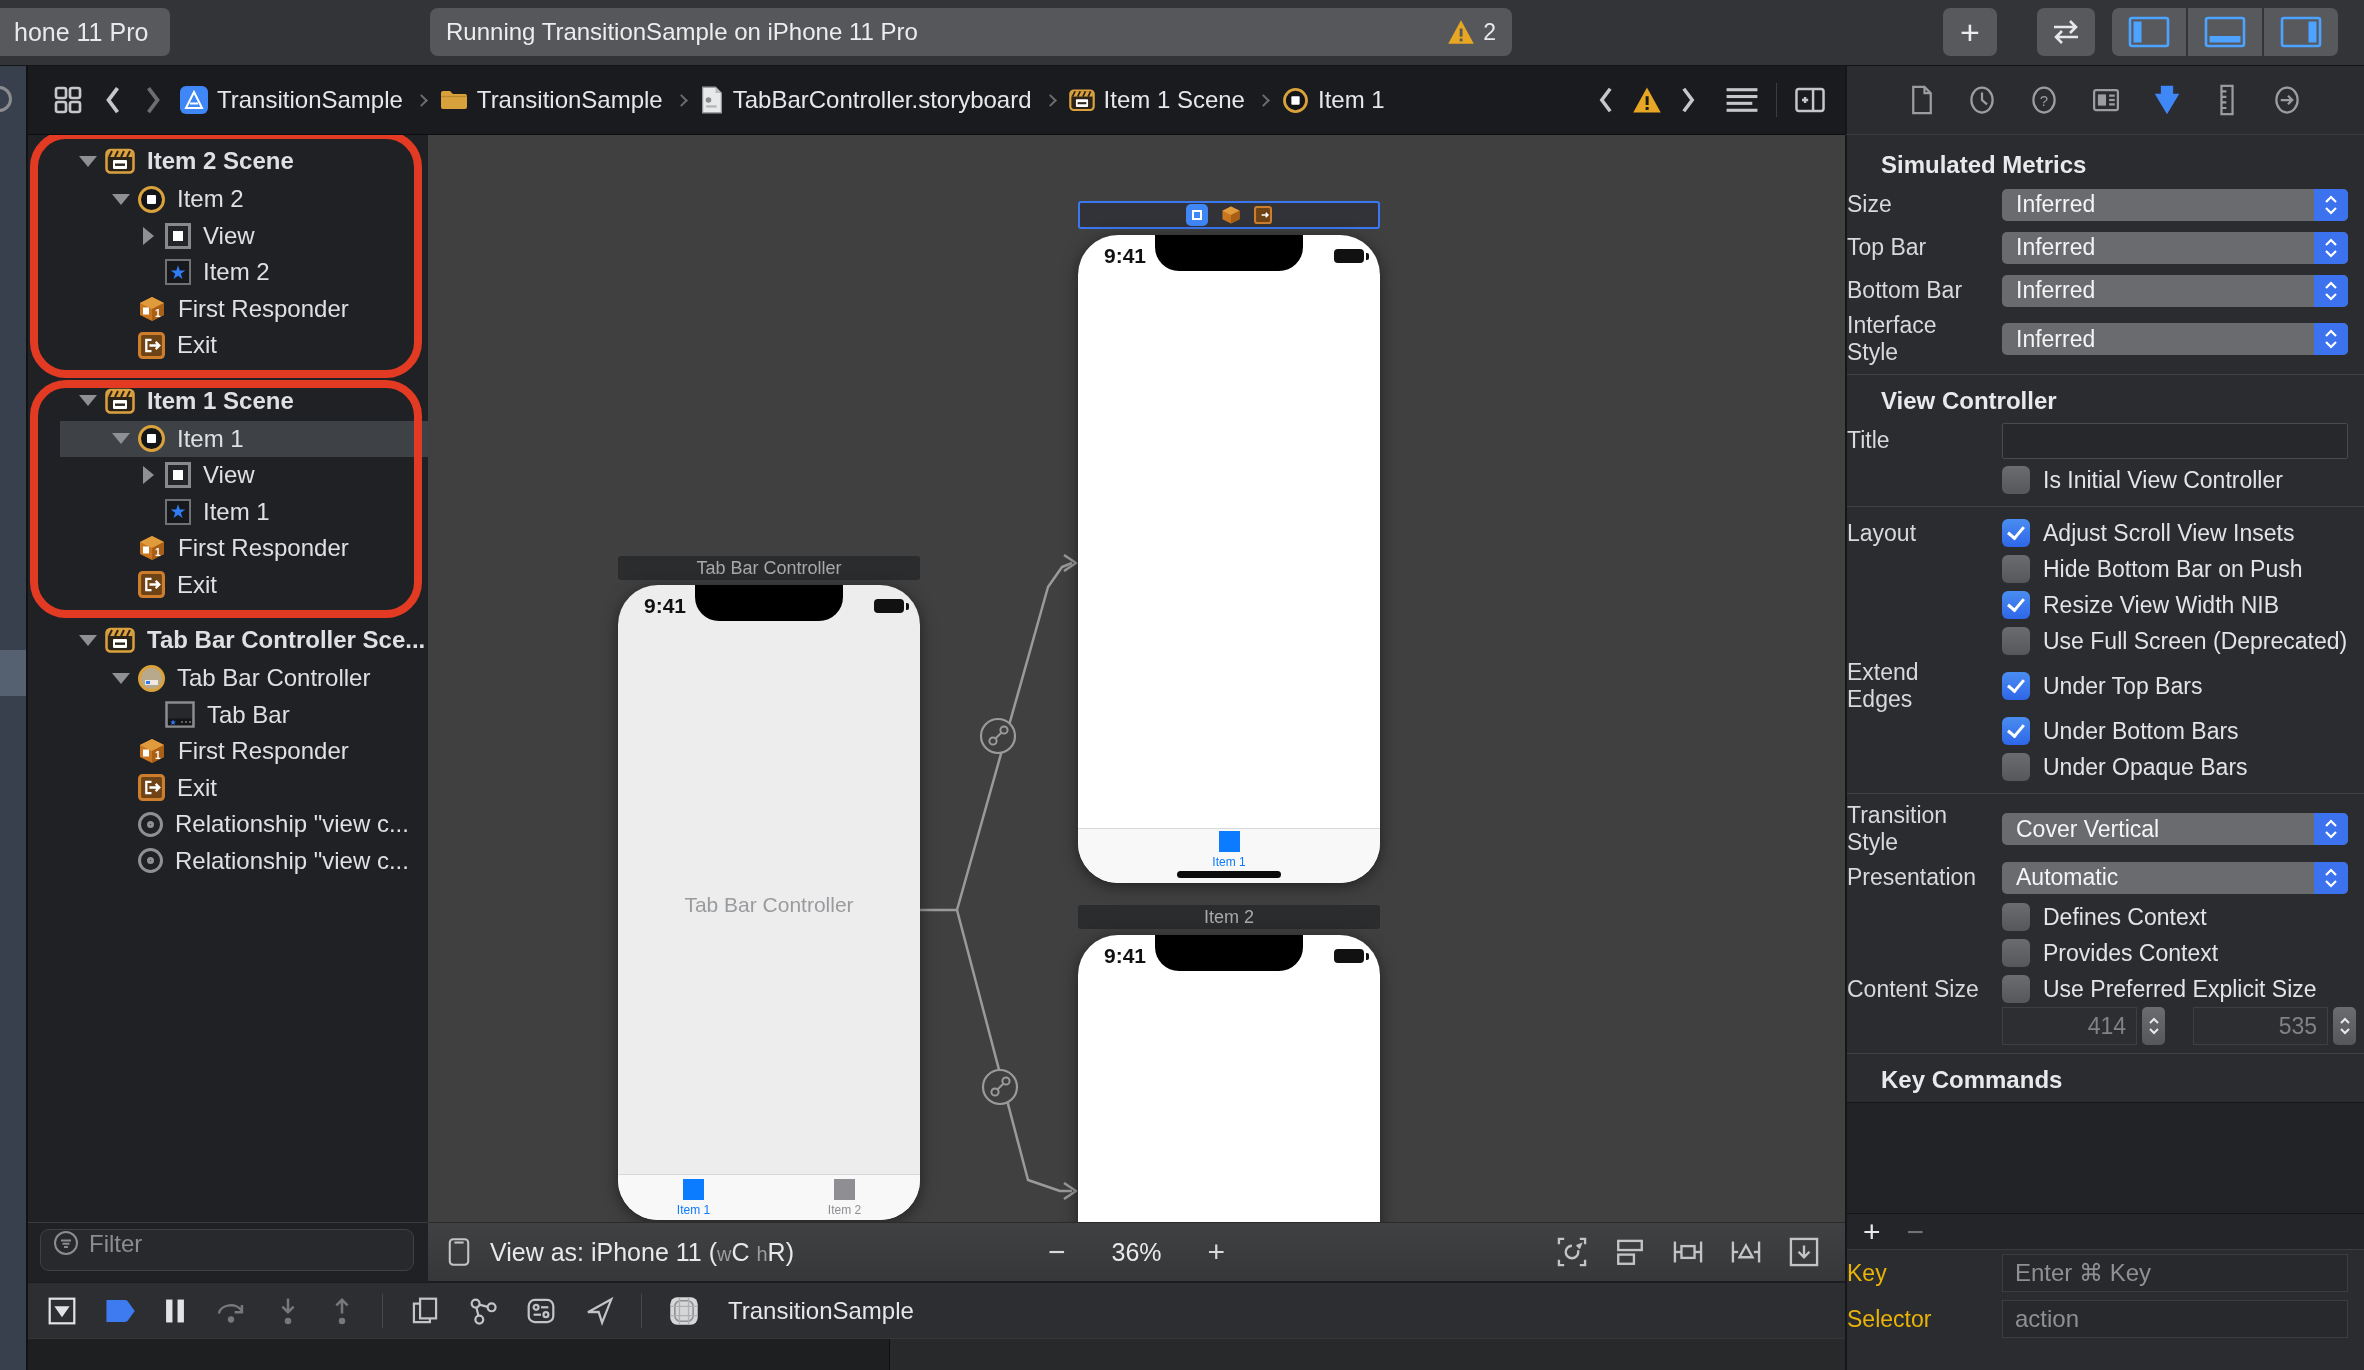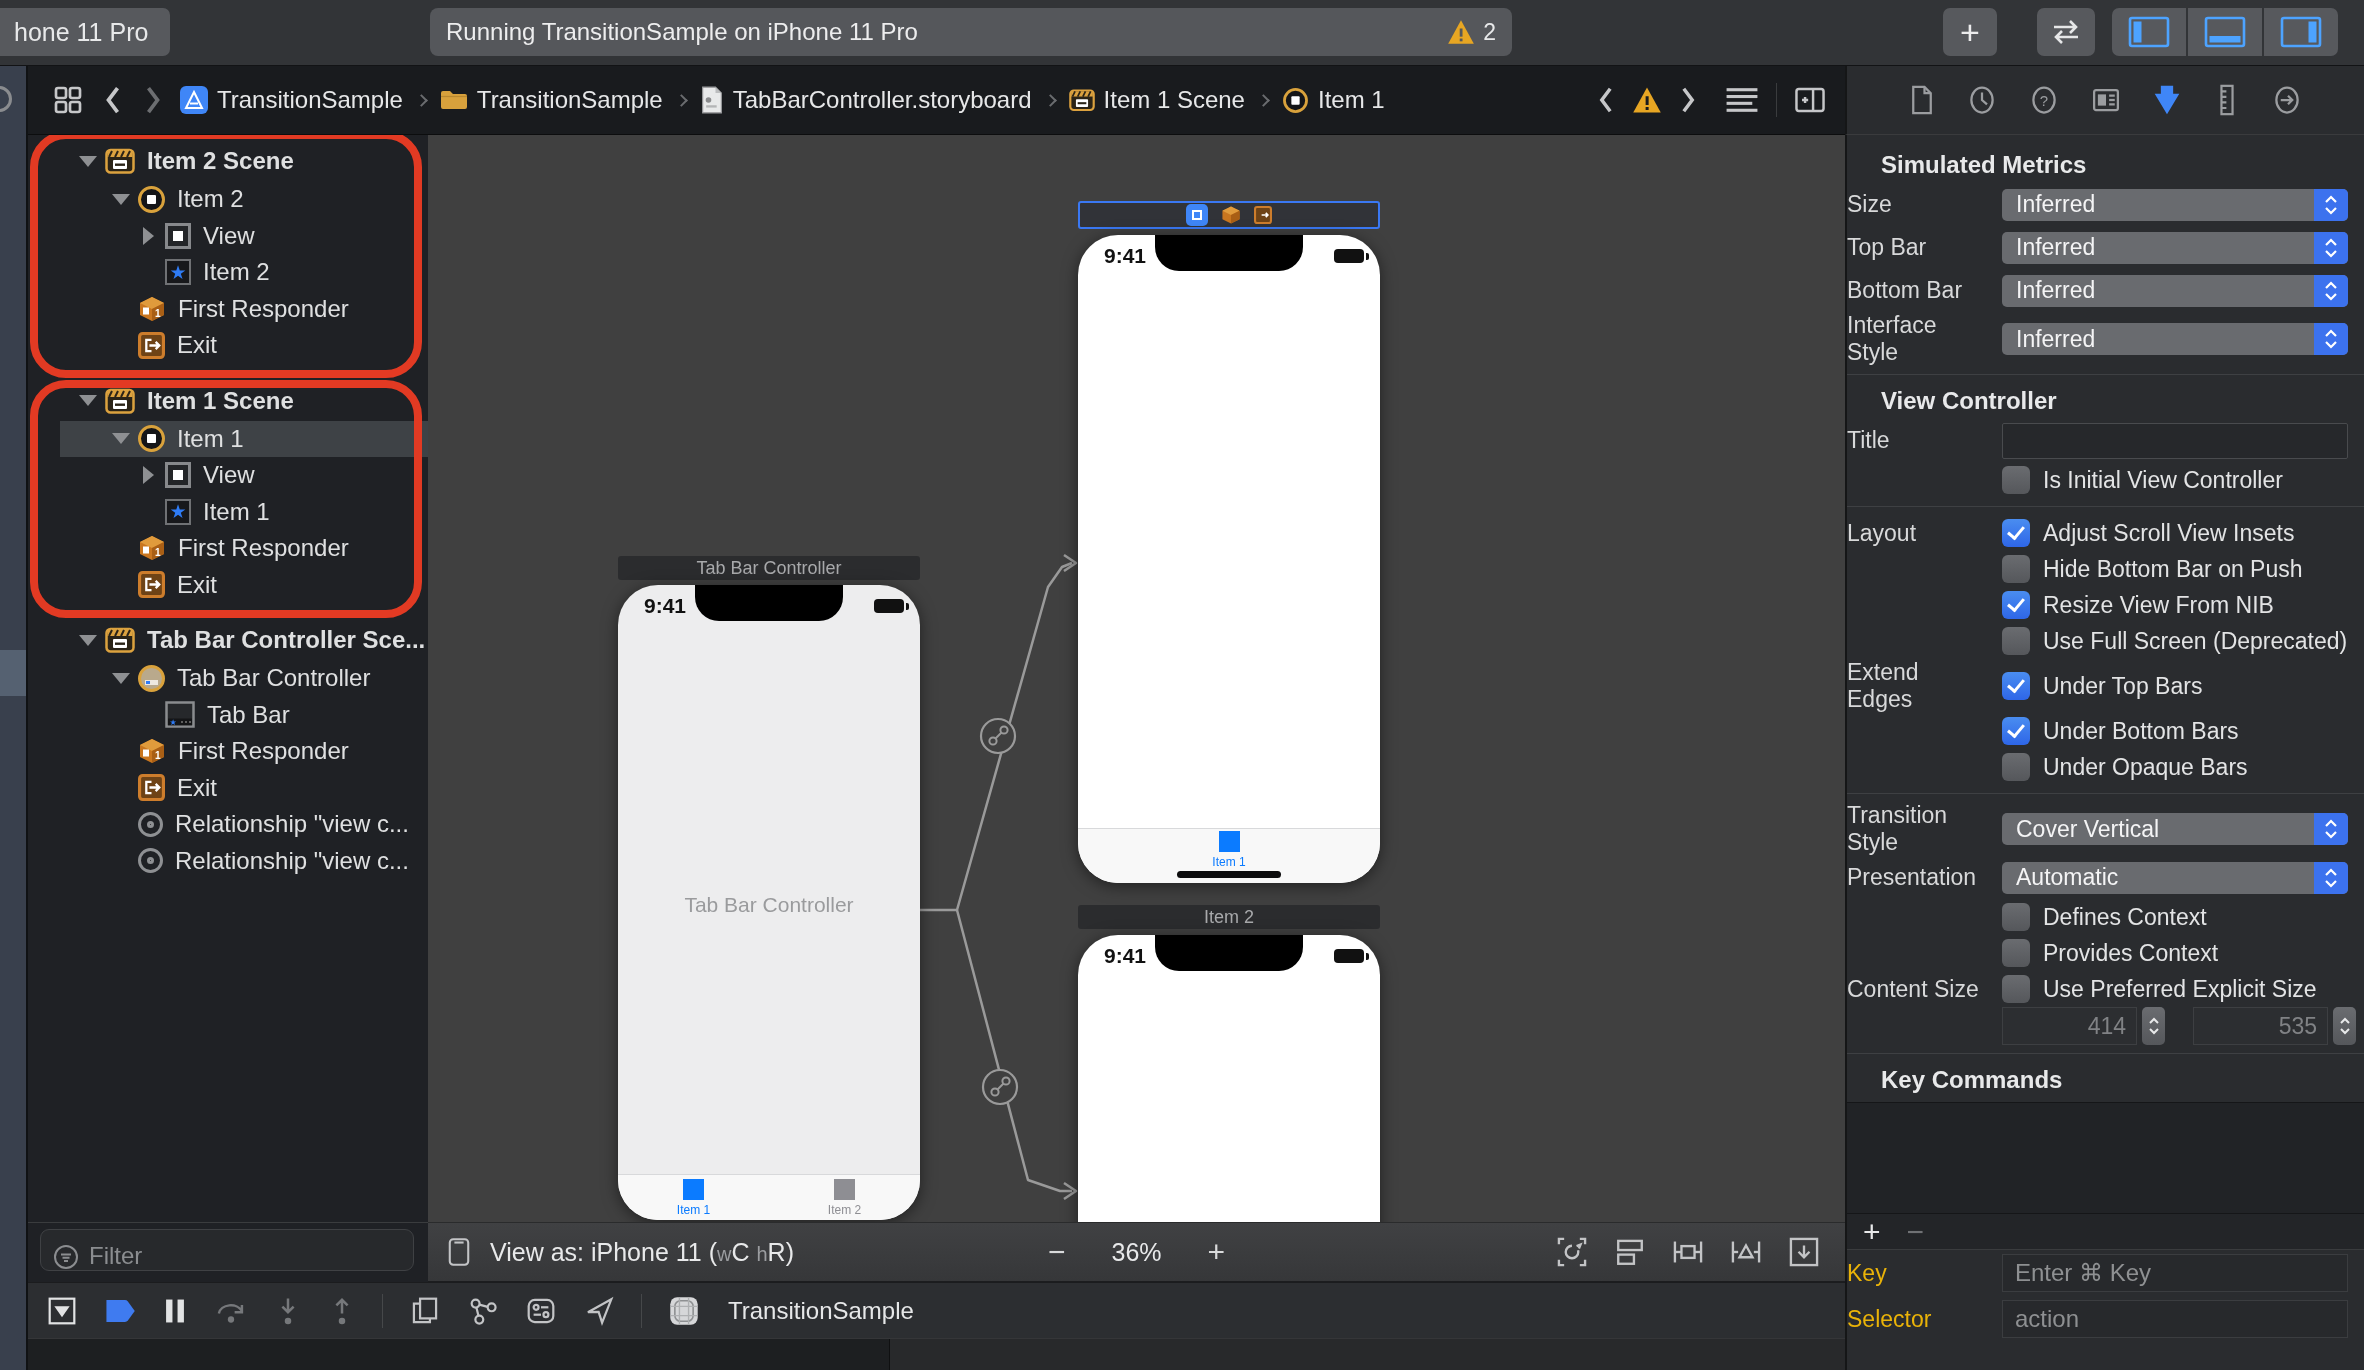--- a/index.html
+++ b/index.html
@@ -72,21 +72,21 @@
   .ico-view { width:26px; height:26px; border:3px solid #87898c; background:#232528; position:relative; }
   .ico-view::after { content:""; position:absolute; inset:5px; background:#fff; }
   .ico-star { width:26px; height:26px; border:2px solid #6f7174; background:#17181b; display:flex;
               align-items:center; justify-content:center; color:#2f7cf6; font-size:19px; line-height:1; }
   .ico-rel { width:25px; height:25px; border:3px solid #8e9093; border-radius:50%; display:flex; align-items:center; justify-content:center; }
   .ico-rel span { width:7px; height:7px; border:3px solid #8e9093; border-radius:50%; }
   .red-circle { position:absolute; left:2px; width:392px; border:8px solid #e23a23; border-radius:36px; pointer-events:none; z-index:6; }
   .rc1 { top:-4px; height:247px; } .rc2 { top:245px; height:238px; }
   .filterbar { position:absolute; left:0; right:0; bottom:0; height:60px; border-top:1px solid #3a3c3e; display:flex; align-items:center; }
   .filterfield { margin:0 14px 6px 12px; flex:1; height:42px; background:#27292c; border:1px solid #3f4144;
-                 border-radius:9px; display:flex; align-items:flex-end; gap:10px; padding:0 12px; color:#8b8d90; font-size:24px; }
+                 border-radius:9px; display:flex; align-items:flex-start; gap:10px; padding:0 12px; color:#8b8d90; font-size:24px; }
 
   
   .canvas { position:absolute; left:428px; top:135px; width:1417px; height:1087px; background:#404040; overflow:hidden; }
   .scene-head { position:absolute; height:24px; background:#2b2c2e; border-radius:3px; color:#a8a9ab;
                 font-size:18px; display:flex; align-items:center; justify-content:center; }
   .scene-head.sel { background:#313338; border:2px solid #3a78f3; height:28px; gap:13px; }
   .mini-vc { width:22px; height:22px; border-radius:5px; background:#3f86f7; position:relative; }
   .mini-vc::after { content:""; position:absolute; inset:6px; border:2px solid #fff; }
   .phone { position:absolute; background:#fff; border-radius:40px; box-shadow:0 3px 16px rgba(0,0,0,.5); }
   .phone .notch { position:absolute; left:50%; top:0; transform:translateX(-50%); width:148px; height:36px;
@@ -838,21 +838,21 @@
     <span class="ilabel"></span>
     <span class="ictrl">
         <span class="cb"></span>
         <span class="cblabel">Hide Bottom Bar on Push</span>
       </span>
   </div>
   <div class="irow short">
     <span class="ilabel"></span>
     <span class="ictrl">
         <span class="cb checked"></span>
-        <span class="cblabel">Resize View From NIB</span>
+        <span class="cblabel">Resize View Width NIB</span>
       </span>
   </div>
   <div class="irow short">
     <span class="ilabel"></span>
     <span class="ictrl">
         <span class="cb"></span>
         <span class="cblabel">Use Full Screen (Deprecated)</span>
       </span>
   </div>
 

